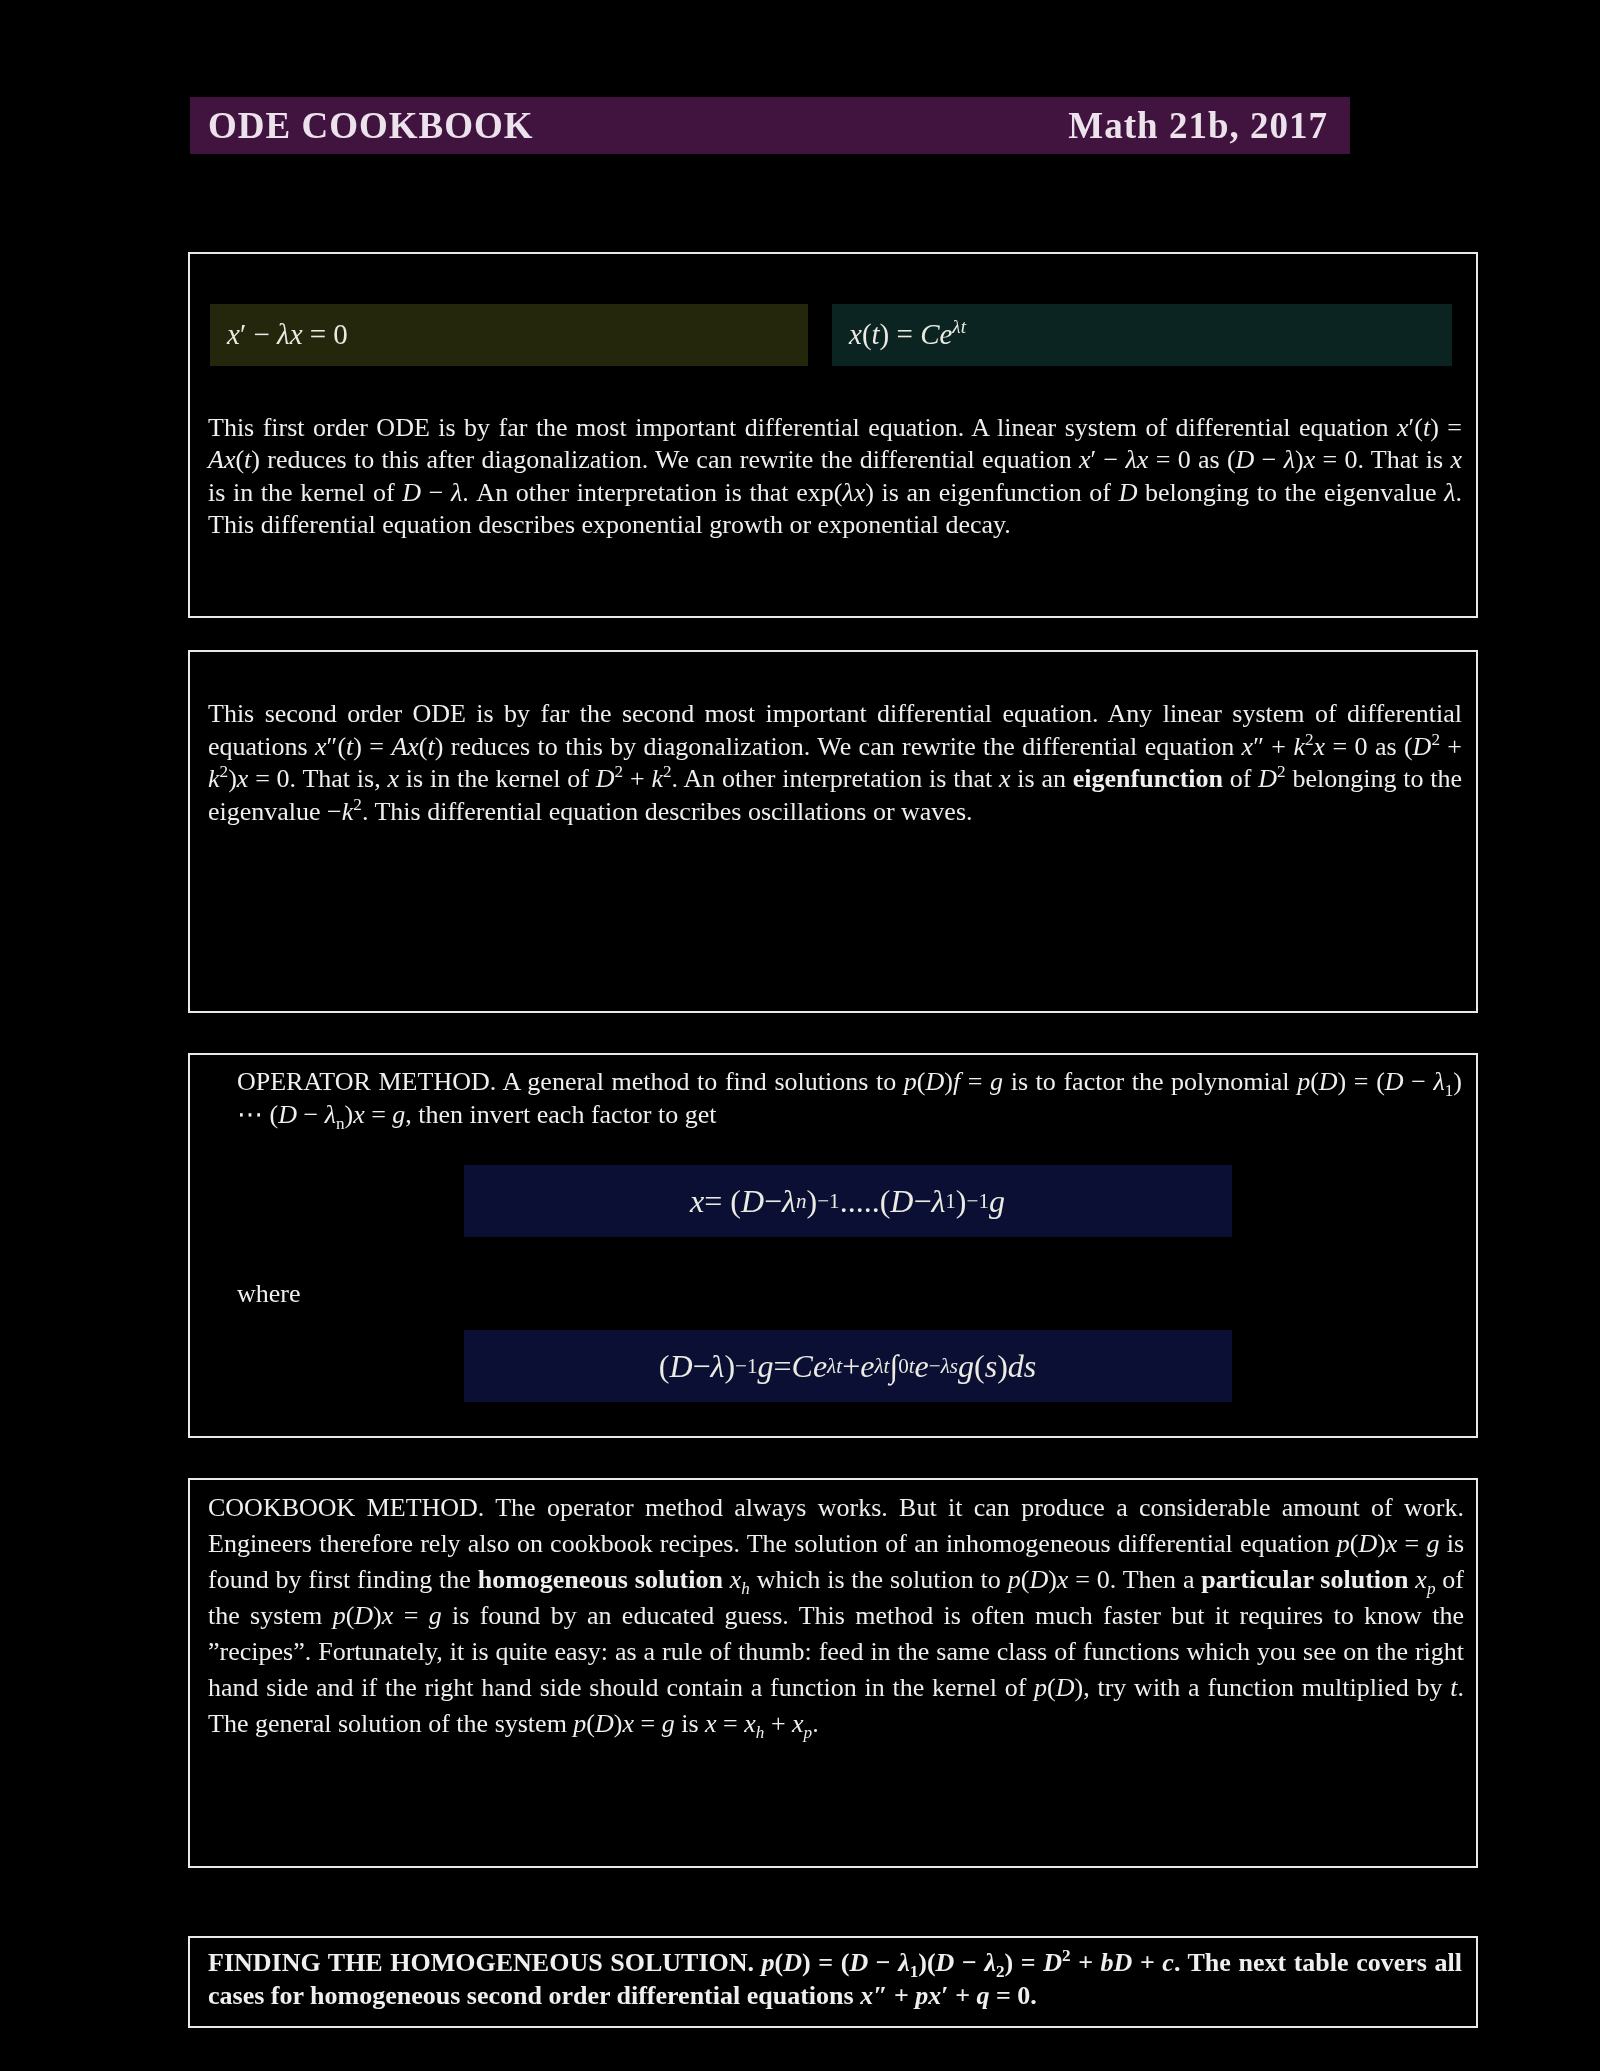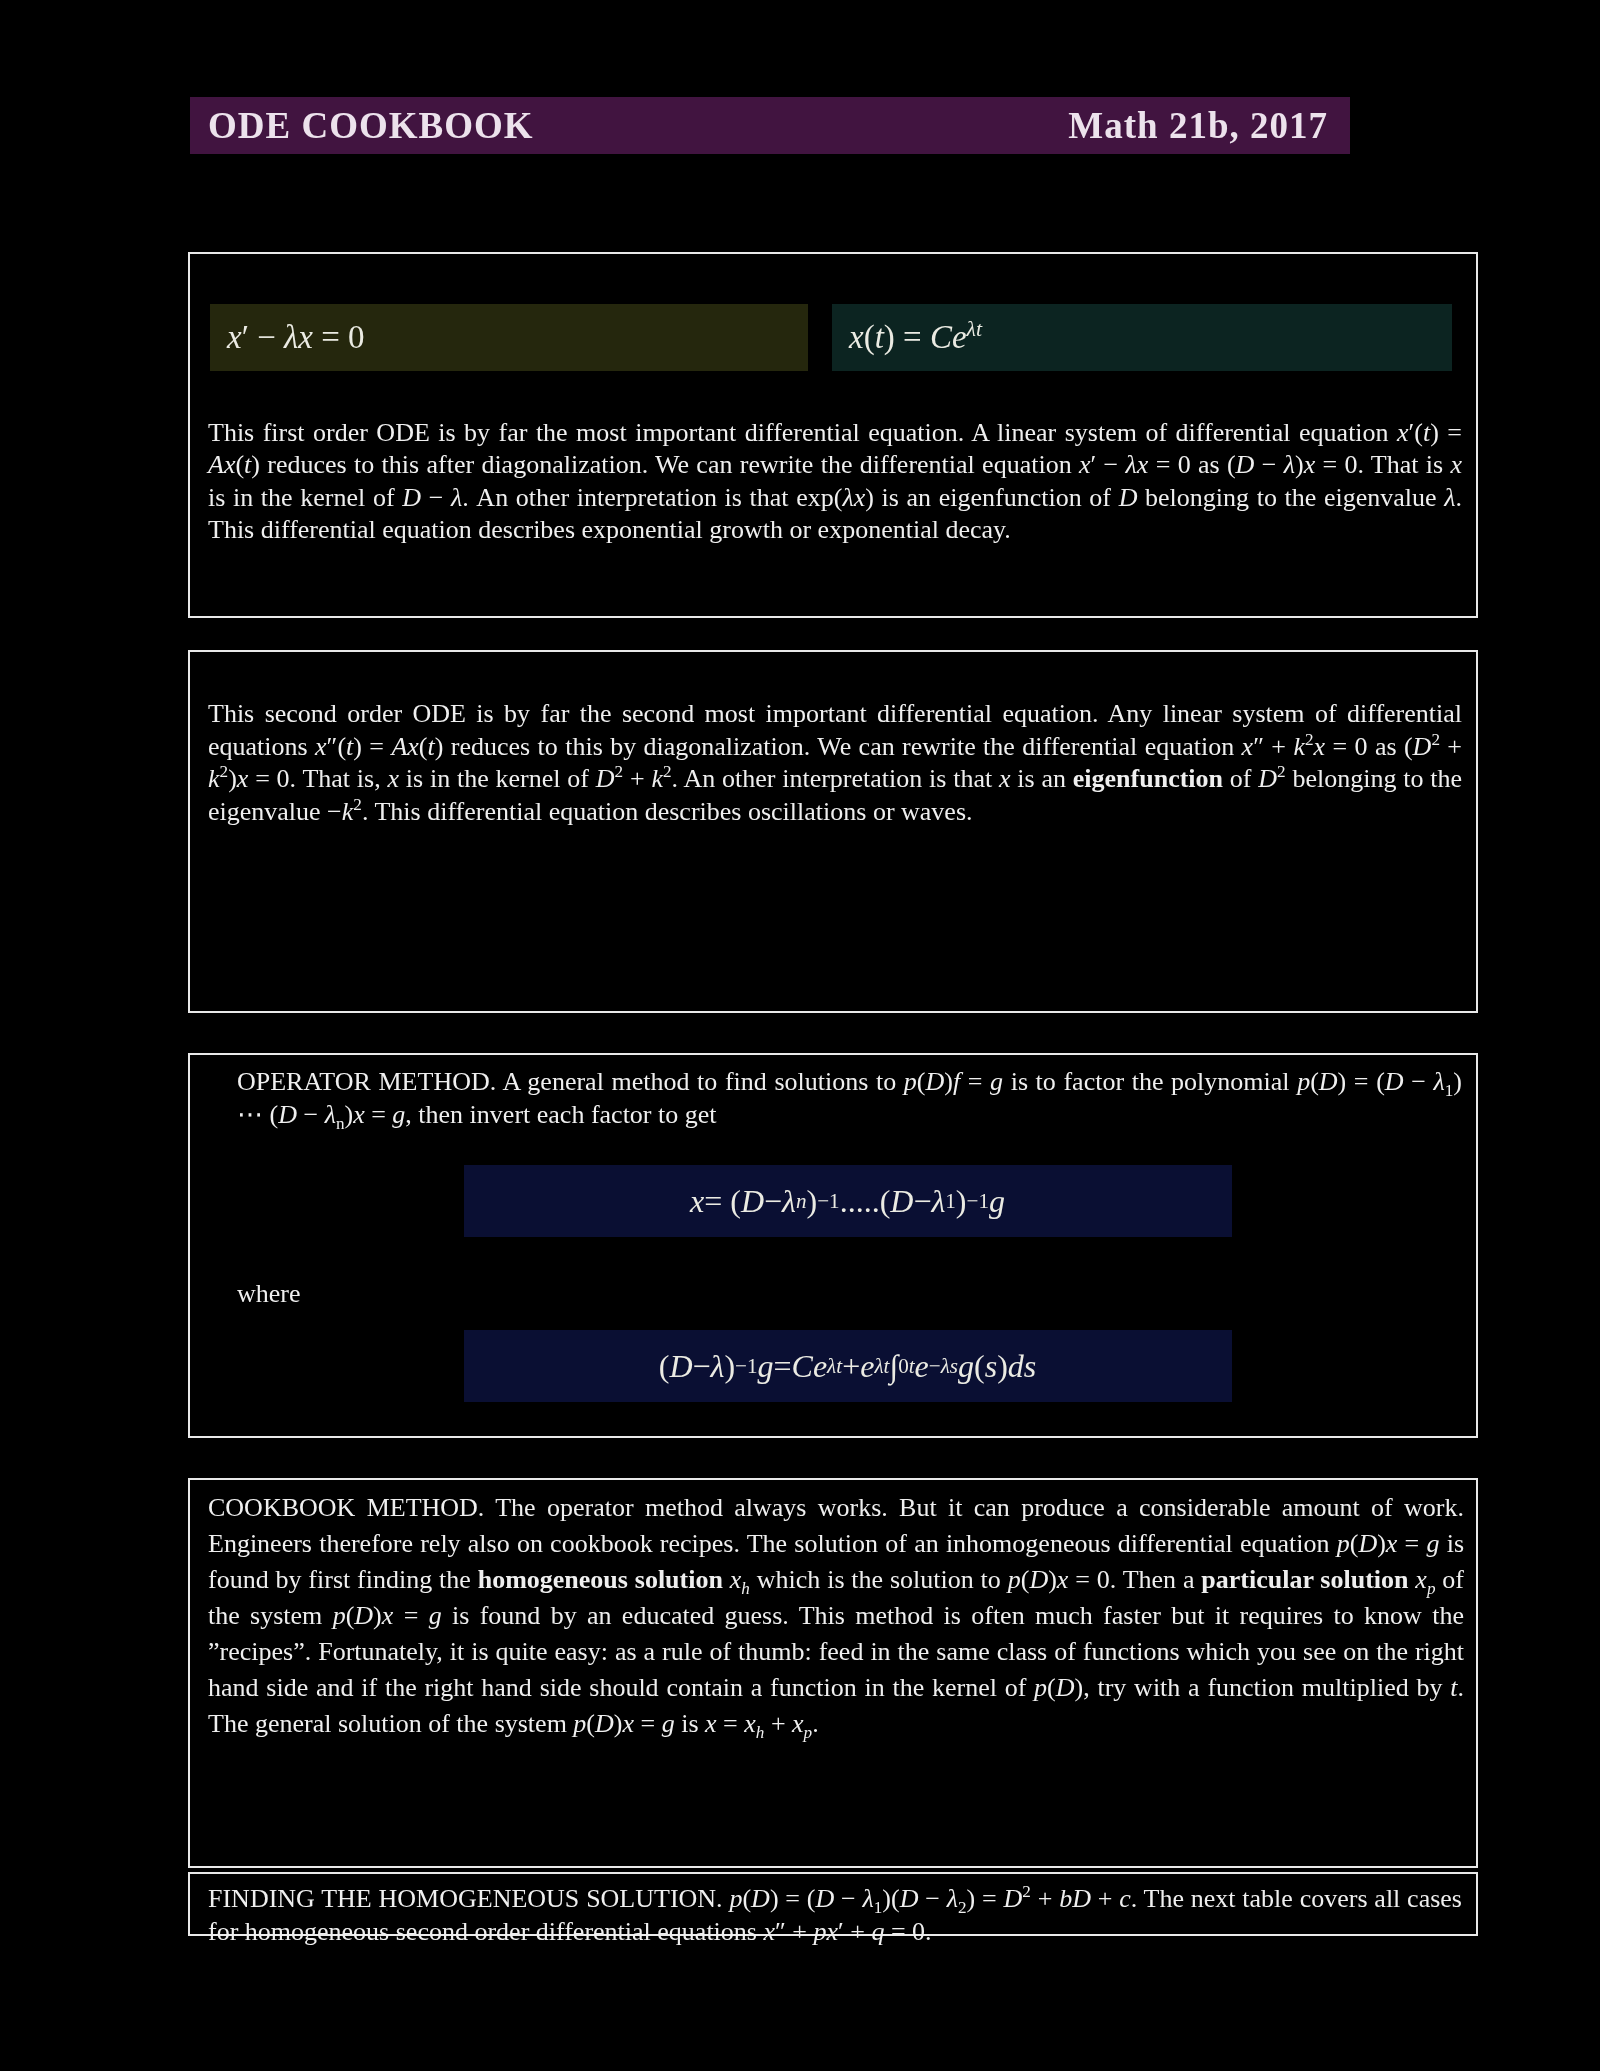--- a/index.html
+++ b/index.html
@@ -23,29 +23,29 @@
   
   .tbox{
     position:absolute;left:188px;width:1290px;
     border:2px solid var(--box-border,#e9e9e9);
     box-sizing:border-box;background:#000;
   }
   #box-first-order{top:252px;height:366px;}
   #box-second-order{top:650px;height:363px;}
   #box-operator{top:1053px;height:385px;padding-left:29px;}
   #box-cookbook{top:1478px;height:390px;}
-  #box-homogeneous{top:1872px;height:64px;}
+  #box-homogeneous{top:1936px;height:92px;font-weight:bold;}
 
   .eq-row{
     display:flex;justify-content:space-between;align-items:center;
     margin:50px 24px 0 20px;
   }
   #box-second-order .eq-row{margin-top:45px;}
   .hl{
-    font-size:33px;line-height:1.3;
+    font-size:29px;line-height:1.3;
     color:var(--eq-text,#ebebe3);
     padding:12px 10px 12px 17px;box-sizing:border-box;
   }
   .hl-left{background:var(--eq-highlight-left-bg,#25270d);width:598px;}
   .hl-right{background:var(--eq-highlight-right-bg,#0c2421);width:620px;}
 
   .para{
     margin:46px 14px 0 18px;
     font-size:26px;line-height:32.5px;
     text-align:justify;

